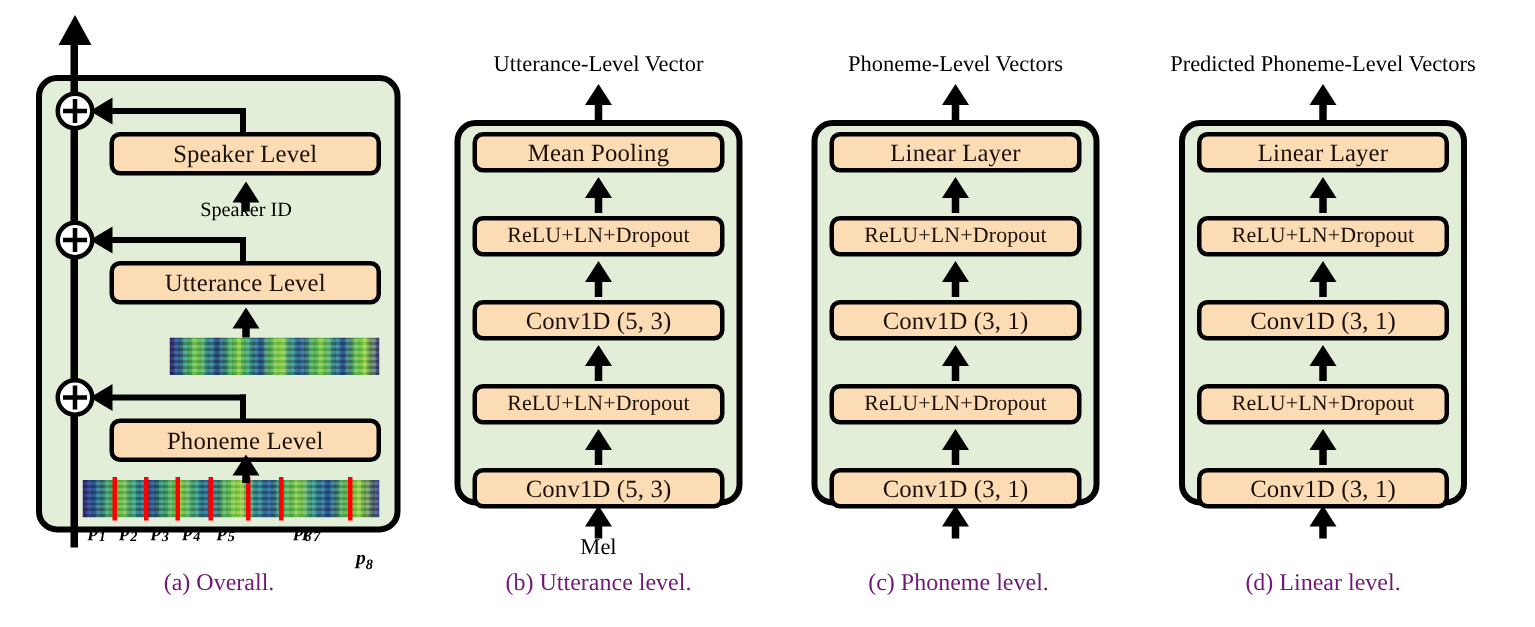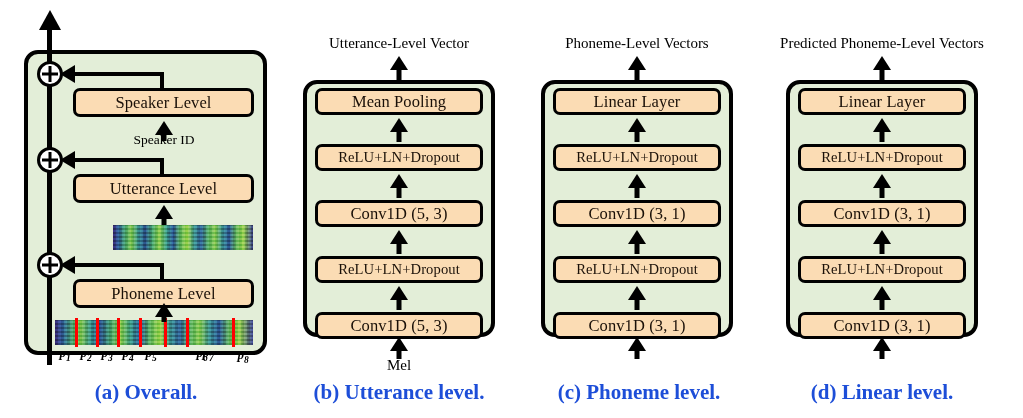--- a/index.html
+++ b/index.html
@@ -23,22 +23,22 @@
   .uarrow{position:absolute;width:18px;}
   .uarrow .shaft{position:absolute;left:50%;transform:translateX(-50%);
                  width:5px;background:#000;bottom:0;}
   .uarrow .head{position:absolute;left:50%;transform:translateX(-50%);top:0;
                 width:0;height:0;border-left:9px solid transparent;
                 border-right:9px solid transparent;border-bottom:14px solid #000;}
 
   
   .lbl{position:absolute;font-size:15px;color:#000;white-space:nowrap;}
   .lbl.c{transform:translateX(-50%);}
-  .caption{position:absolute;font-size:21px;color:#1d4ed8;white-space:nowrap;
-           transform:translateX(-50%);font-weight:bold;}
+  .caption{position:absolute;font-size:16px;color:#701a75;white-space:nowrap;
+           transform:translateX(-50%);}
 
   
   .trunk{position:absolute;width:5px;background:#000;}
   .trunkhead{position:absolute;width:0;height:0;
              border-left:11px solid transparent;border-right:11px solid transparent;
              border-bottom:20px solid #000;}
   .plus{position:absolute;width:26px;height:26px;border-radius:50%;
         background:#fff;border:3px solid #000;box-sizing:border-box;}
   .plus:before,.plus:after{content:"";position:absolute;background:#000;}
   .plus:before{left:50%;top:2px;bottom:2px;width:3px;transform:translateX(-50%);}
@@ -139,21 +139,21 @@
       <div class="head"></div>
   </div>
 
   <div class="psub" style="left:65px;top:345px;">p<sub>1</sub></div>
   <div class="psub" style="left:86px;top:345px;">p<sub>2</sub></div>
   <div class="psub" style="left:107px;top:345px;">p<sub>3</sub></div>
   <div class="psub" style="left:128px;top:345px;">p<sub>4</sub></div>
   <div class="psub" style="left:151px;top:345px;">p<sub>5</sub></div>
   <div class="psub" style="left:175px;top:345px;margin-left:27px;">p<sub>6</sub></div>
   <div class="psub" style="left:208px;top:345px;">p<sub>7</sub></div>
-  <div class="psub" style="left:243px;top:347px;">p<sub>8</sub></div>
+  <div class="psub" style="left:243px;top:364px;">p<sub>8</sub></div>
 
   <div class="caption" style="left:146px;top:380px;">(a) Overall.</div>
 
   <div class="lbl c" style="left:399px;top:35px;">Utterance-Level Vector</div>
   <div class="uarrow" style="left:390px;top:56px;height:30px;">
     <div class="shaft" style="height:20px;"></div>
       <div class="head"></div>
   </div>
 
   <div class="panel" style="left:303px;top:80px;width:192px;height:257px;"></div>

